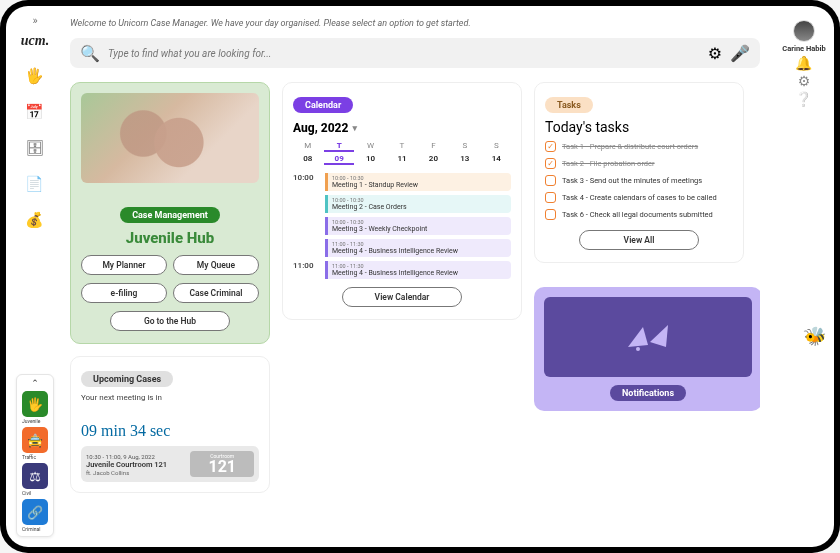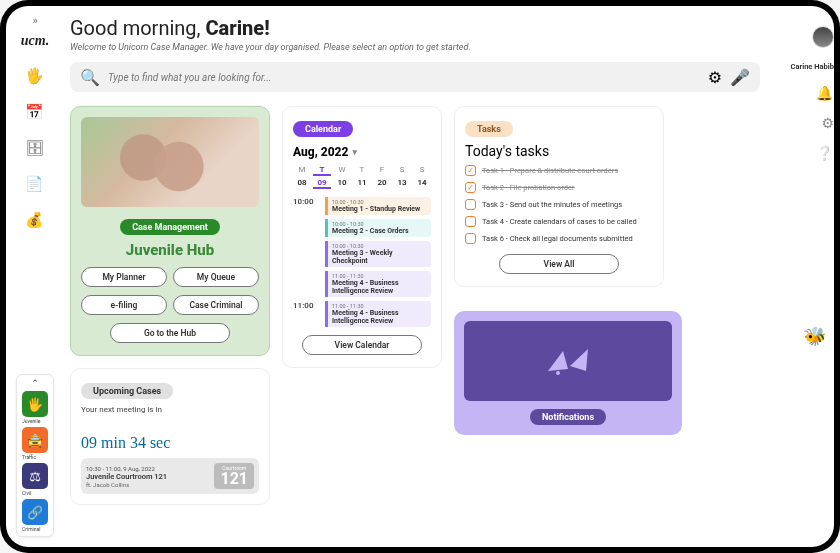--- a/index.html
+++ b/index.html
@@ -20,64 +20,64 @@
 .greet b{font-weight:800}
 .sub{font-style:italic;font-size:9px;color:#666;margin-top:2px}
 .search{margin-top:10px;background:#f1f1f1;border-radius:8px;height:30px;display:flex;align-items:center;padding:0 10px;gap:8px}
 .search input{flex:1;border:none;background:transparent;font-size:10px;font-style:italic;color:#888;outline:none}
 .cards{display:flex;gap:12px;margin-top:14px;align-items:flex-start;height:420px;overflow:hidden}
 .col{display:flex;flex-direction:column;gap:12px}
 .case-card{width:200px;background:#d9ead3;border:1px solid #b6d7a8;border-radius:10px;padding:10px;display:flex;flex-direction:column;align-items:center}
 .case-img{width:100%;height:90px;border-radius:6px;background:linear-gradient(135deg,#a8c898,#d6b9a0 40%,#e8d5c8 70%);position:relative;overflow:hidden}
 .case-img::after{content:'';position:absolute;inset:0;background:radial-gradient(circle at 55% 55%,rgba(200,160,140,.9) 0 22%,transparent 23%),radial-gradient(circle at 35% 45%,rgba(190,150,130,.8) 0 18%,transparent 19%)}
 .pill{border-radius:12px;padding:3px 12px;font-size:9px;font-weight:700}
-.pill.green{background:#2a8a2a;color:#fff;margin-top:12px}
+.pill.green{background:#2a8a2a;color:#fff;margin-top:24px}
 .hub-title{color:#3a8a3a;font-weight:800;font-size:15px;margin-top:6px}
 .btn-row{display:flex;gap:6px;margin-top:8px;width:100%}
 .btn{flex:1;border:1px solid #777;border-radius:14px;background:#fff;font-size:8.5px;padding:4px 0;text-align:center;cursor:pointer;font-weight:600;color:#333}
 .btn.full{width:120px;flex:none;margin:8px auto 2px}
 .up-card{width:200px;background:#fff;border:1px solid #eee;border-radius:10px;padding:10px}
 .pill.grey{background:#e0e0e0;color:#333;display:inline-block}
 .next-txt{font-size:8px;color:#444;margin-top:6px}
 .timer{font-family:Georgia,serif;color:#0369a1;font-size:16px;margin-top:20px}
 .mini{background:#e9e9e9;border-radius:6px;padding:5px;margin-top:6px;display:flex;align-items:center;gap:6px}
 .mini .l{flex:1}
 .mini .t{font-size:6px;color:#555}
 .mini .r{font-size:7.5px;color:#333;font-weight:600}
 .mini .s{font-size:6px;color:#666}
-.mini .big{background:#bcbcbc;color:#fff;border-radius:4px;padding:2px 6px;text-align:center}
+.mini .big{background:#bcbcbc;color:#fff;border-radius:4px;padding:2px 18px;text-align:center}
 .mini .big .a{font-size:5px}
 .mini .big .b{font-size:16px;font-weight:700;line-height:1}
-.cal-card{width:160px;background:#fff;border:1px solid #eee;border-radius:10px;padding:10px}
+.cal-card{width:240px;background:#fff;border:1px solid #eee;border-radius:10px;padding:10px}
 .pill.purple{background:#7b3fe4;color:#fff;display:inline-block}
 .month{font-weight:800;font-size:12px;margin-top:8px;display:flex;align-items:center;gap:4px}
 .week{display:grid;grid-template-columns:repeat(7,1fr);font-size:8px;color:#888;margin-top:6px;text-align:center;gap:2px}
 .week .d{color:#222;font-weight:600}
 .week .today{color:#7b3fe4;font-weight:800;border-bottom:2px solid #7b3fe4}
 .sched{margin-top:8px;font-size:7.5px}
 .slot{display:flex;gap:6px;margin-bottom:4px}
 .slot .tm{width:26px;color:#444;font-weight:600;font-size:8px}
 .events{flex:1;display:flex;flex-direction:column;gap:4px}
 .ev{border-left:3px solid;border-radius:0 4px 4px 0;padding:2px 4px;background:#f5f5f5}
 .ev .et{font-size:5.5px;color:#777}
-.ev .en{font-size:7px;font-weight:700;color:#333}
+.ev .en{font-size:7px;font-weight:400;color:#333}
 .ev.orange{border-color:#f0a050;background:#fdf1e3}
 .ev.teal{border-color:#4fc3c3;background:#e6f7f7}
 .ev.purple{border-color:#8a6de8;background:#efeafc}
 .tasks-card{width:210px;background:#fff;border:1px solid #eee;border-radius:10px;padding:10px}
 .pill.orange{background:#fbe0c4;color:#8a5a20;display:inline-block}
 .tasks-title{font-weight:400;font-size:14px;margin-top:6px}
 .task{display:flex;align-items:center;gap:6px;font-size:7.5px;color:#333;margin-top:6px}
 .chk{width:11px;height:11px;border:1.5px solid #f08030;border-radius:3px;display:flex;align-items:center;justify-content:center;font-size:8px;color:#f08030}
 .task.done span:last-child{text-decoration:line-through;color:#888}
 .notif-card{width:228px;background:#c4b5f5;border-radius:10px;padding:10px;display:flex;flex-direction:column;align-items:center;margin-top:12px}
 .notif-img{width:100%;height:80px;background:#5b4a9e;border-radius:6px;display:flex;align-items:center;justify-content:center;gap:4px}
 .notif-img svg{fill:#c4b5f5}
 .pill.deep{background:#5b4a9e;color:#fff;margin-top:8px}
-.right-rail{width:60px;display:flex;flex-direction:column;align-items:flex-end;padding-top:20px;gap:14px}
+.right-rail{width:60px;display:flex;flex-direction:column;align-items:center;padding-top:14px;gap:2px}
 .avatar{width:22px;height:22px;border-radius:50%;background:linear-gradient(#444,#888);border:1px solid #ddd}
 .uname{font-size:7.5px;font-weight:700;color:#333;text-align:center}
 .ri{font-size:14px;color:#888;cursor:pointer}
 .bee{position:absolute;right:8px;bottom:200px;font-size:18px;transform:rotate(-15deg)}
 </style>
 </head>
 <body>
 <div class="device">
     <div class="screen">
 
@@ -100,21 +100,20 @@
             <div class="hub-lbl">Traffic</div>
             <div class="hub-tile" style="background:#3a3a7a">⚖</div>
             <div class="hub-lbl">Civil</div>
             <div class="hub-tile" style="background:#1e7bd6">🔗</div>
             <div class="hub-lbl">Criminal</div>
           </div>
   </div>
 </div>
 
 <div class="main">
-  <div class="greet"><span>Good morning, </span><b>Carine!</b></div>
   <div class="sub">Welcome to Unicorn Case Manager. We have your day organised. Please select an option to get started.</div>
   <div class="search">
     <span>🔍</span>
     <input placeholder="Type to find what you are looking for..." style="">
     <span>⚙</span>
     <span>🎤</span>
   </div>
 
   <div class="cards">
 

